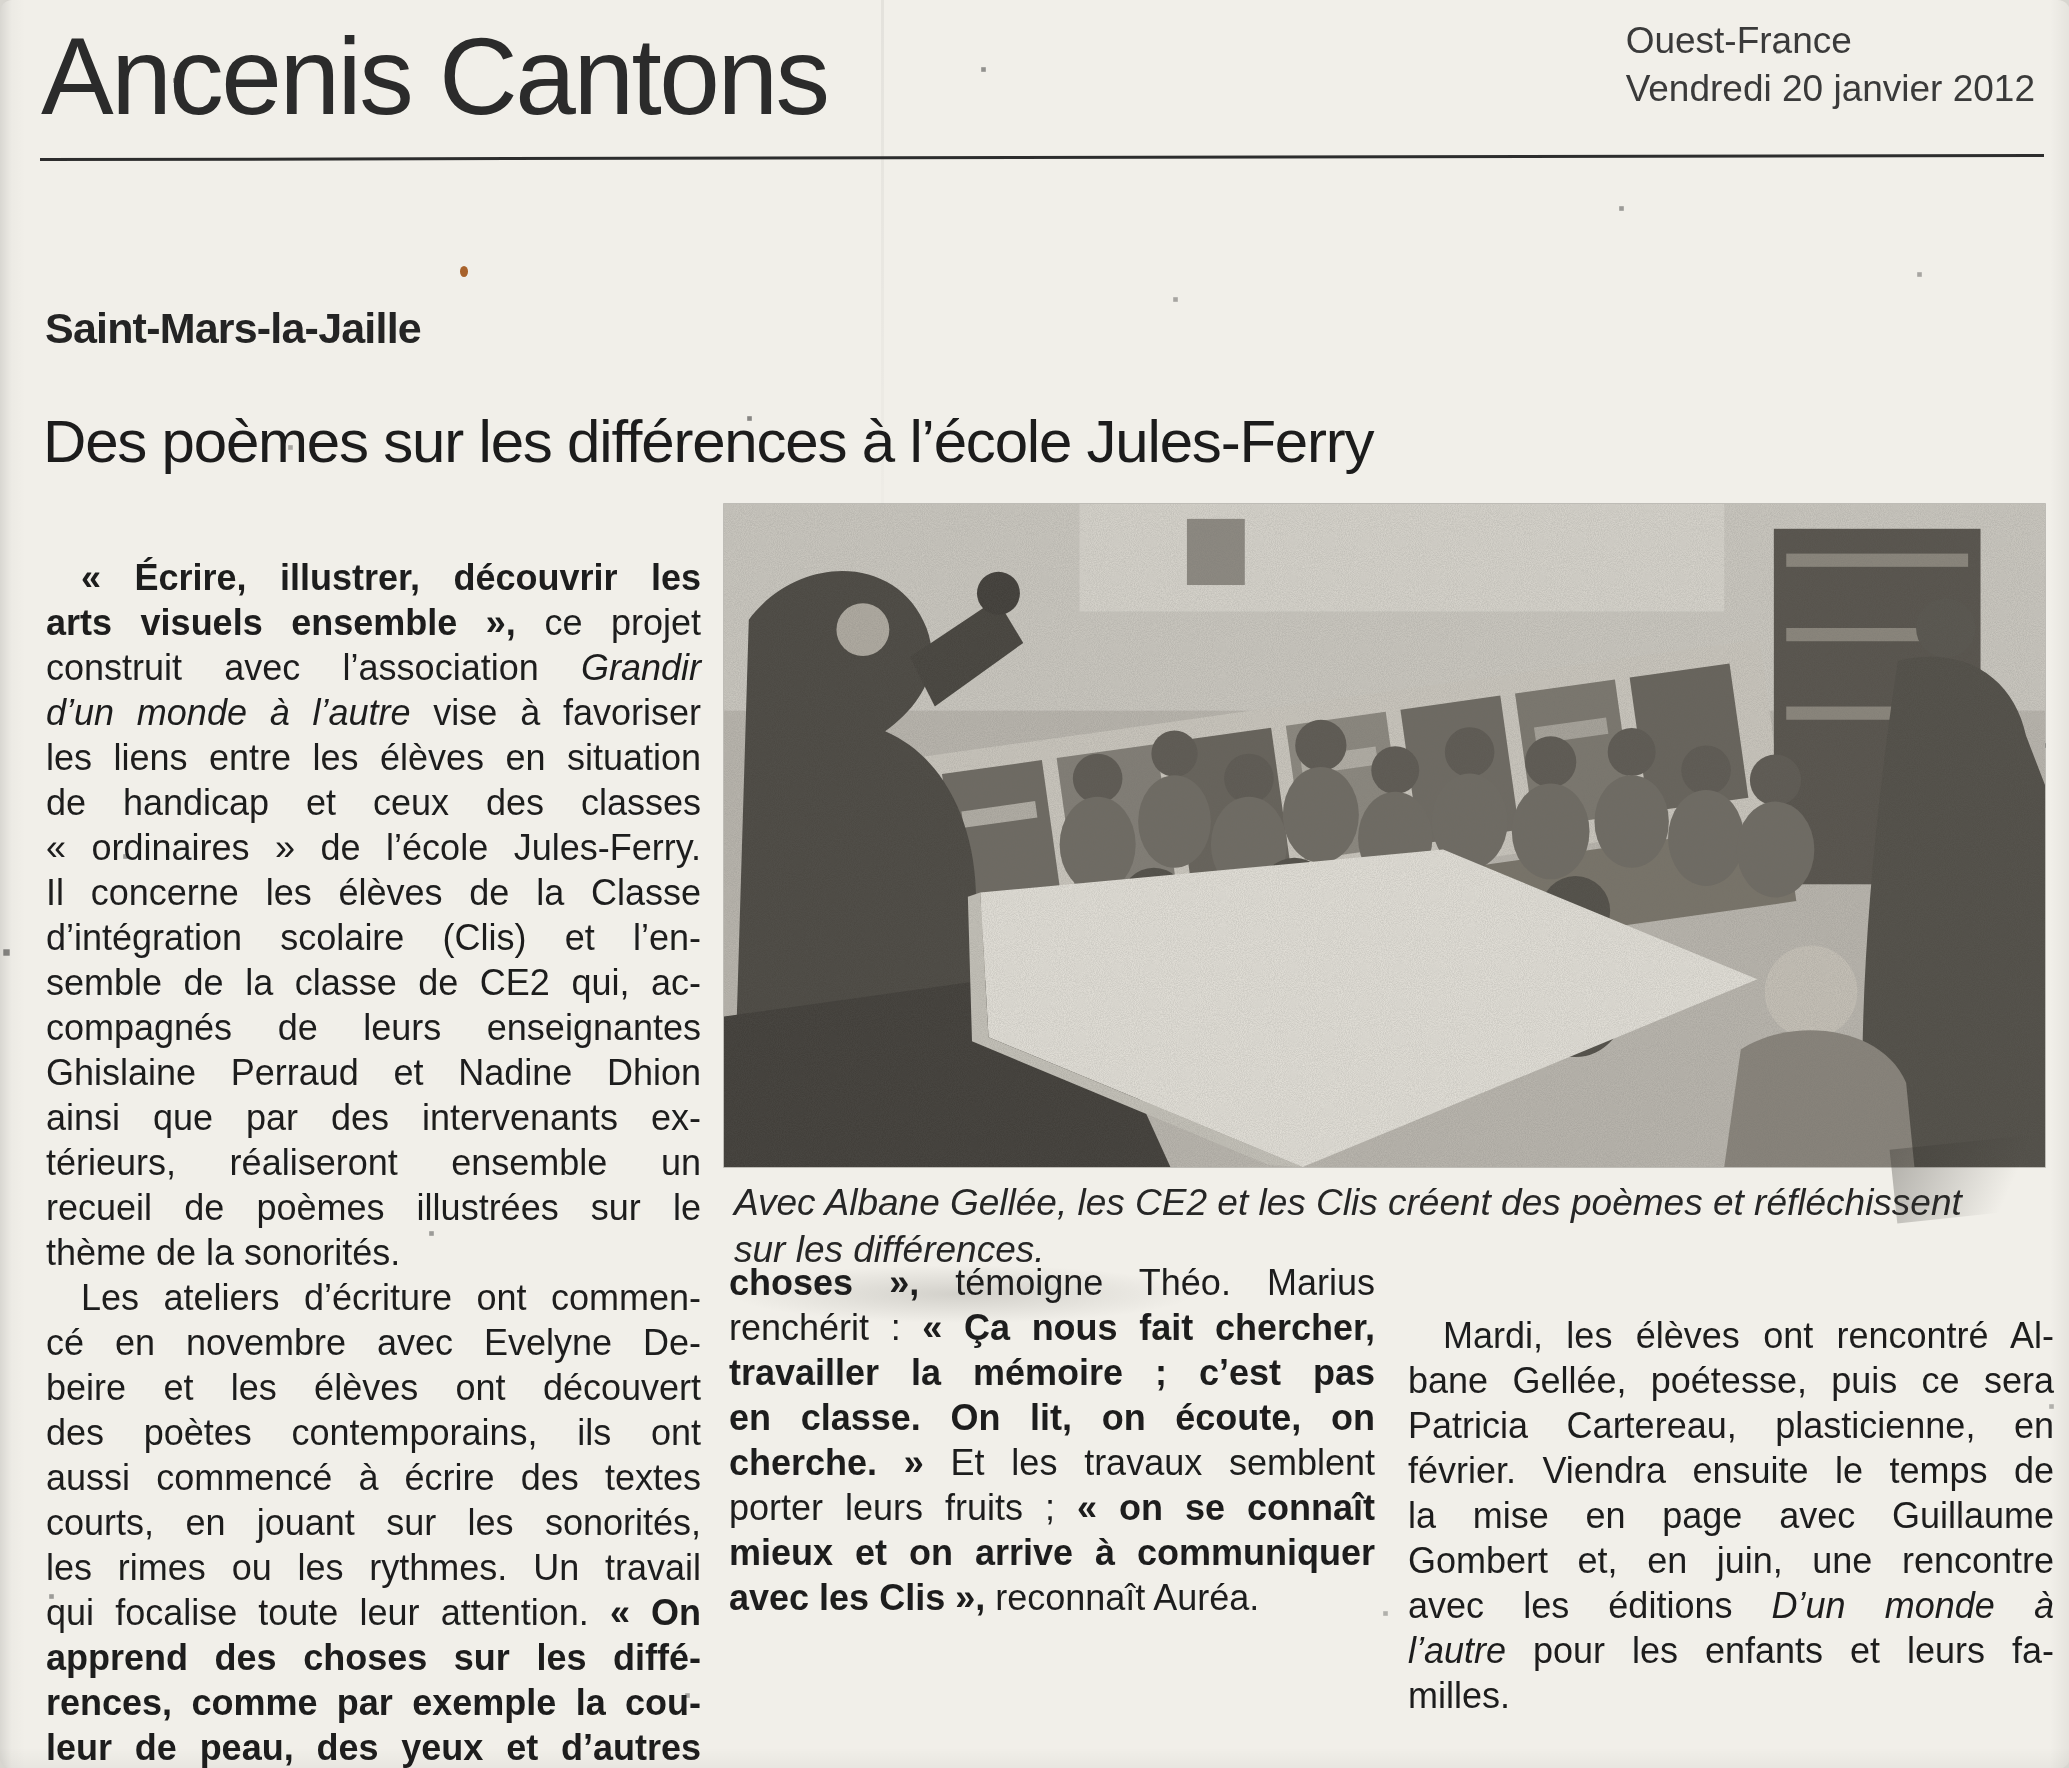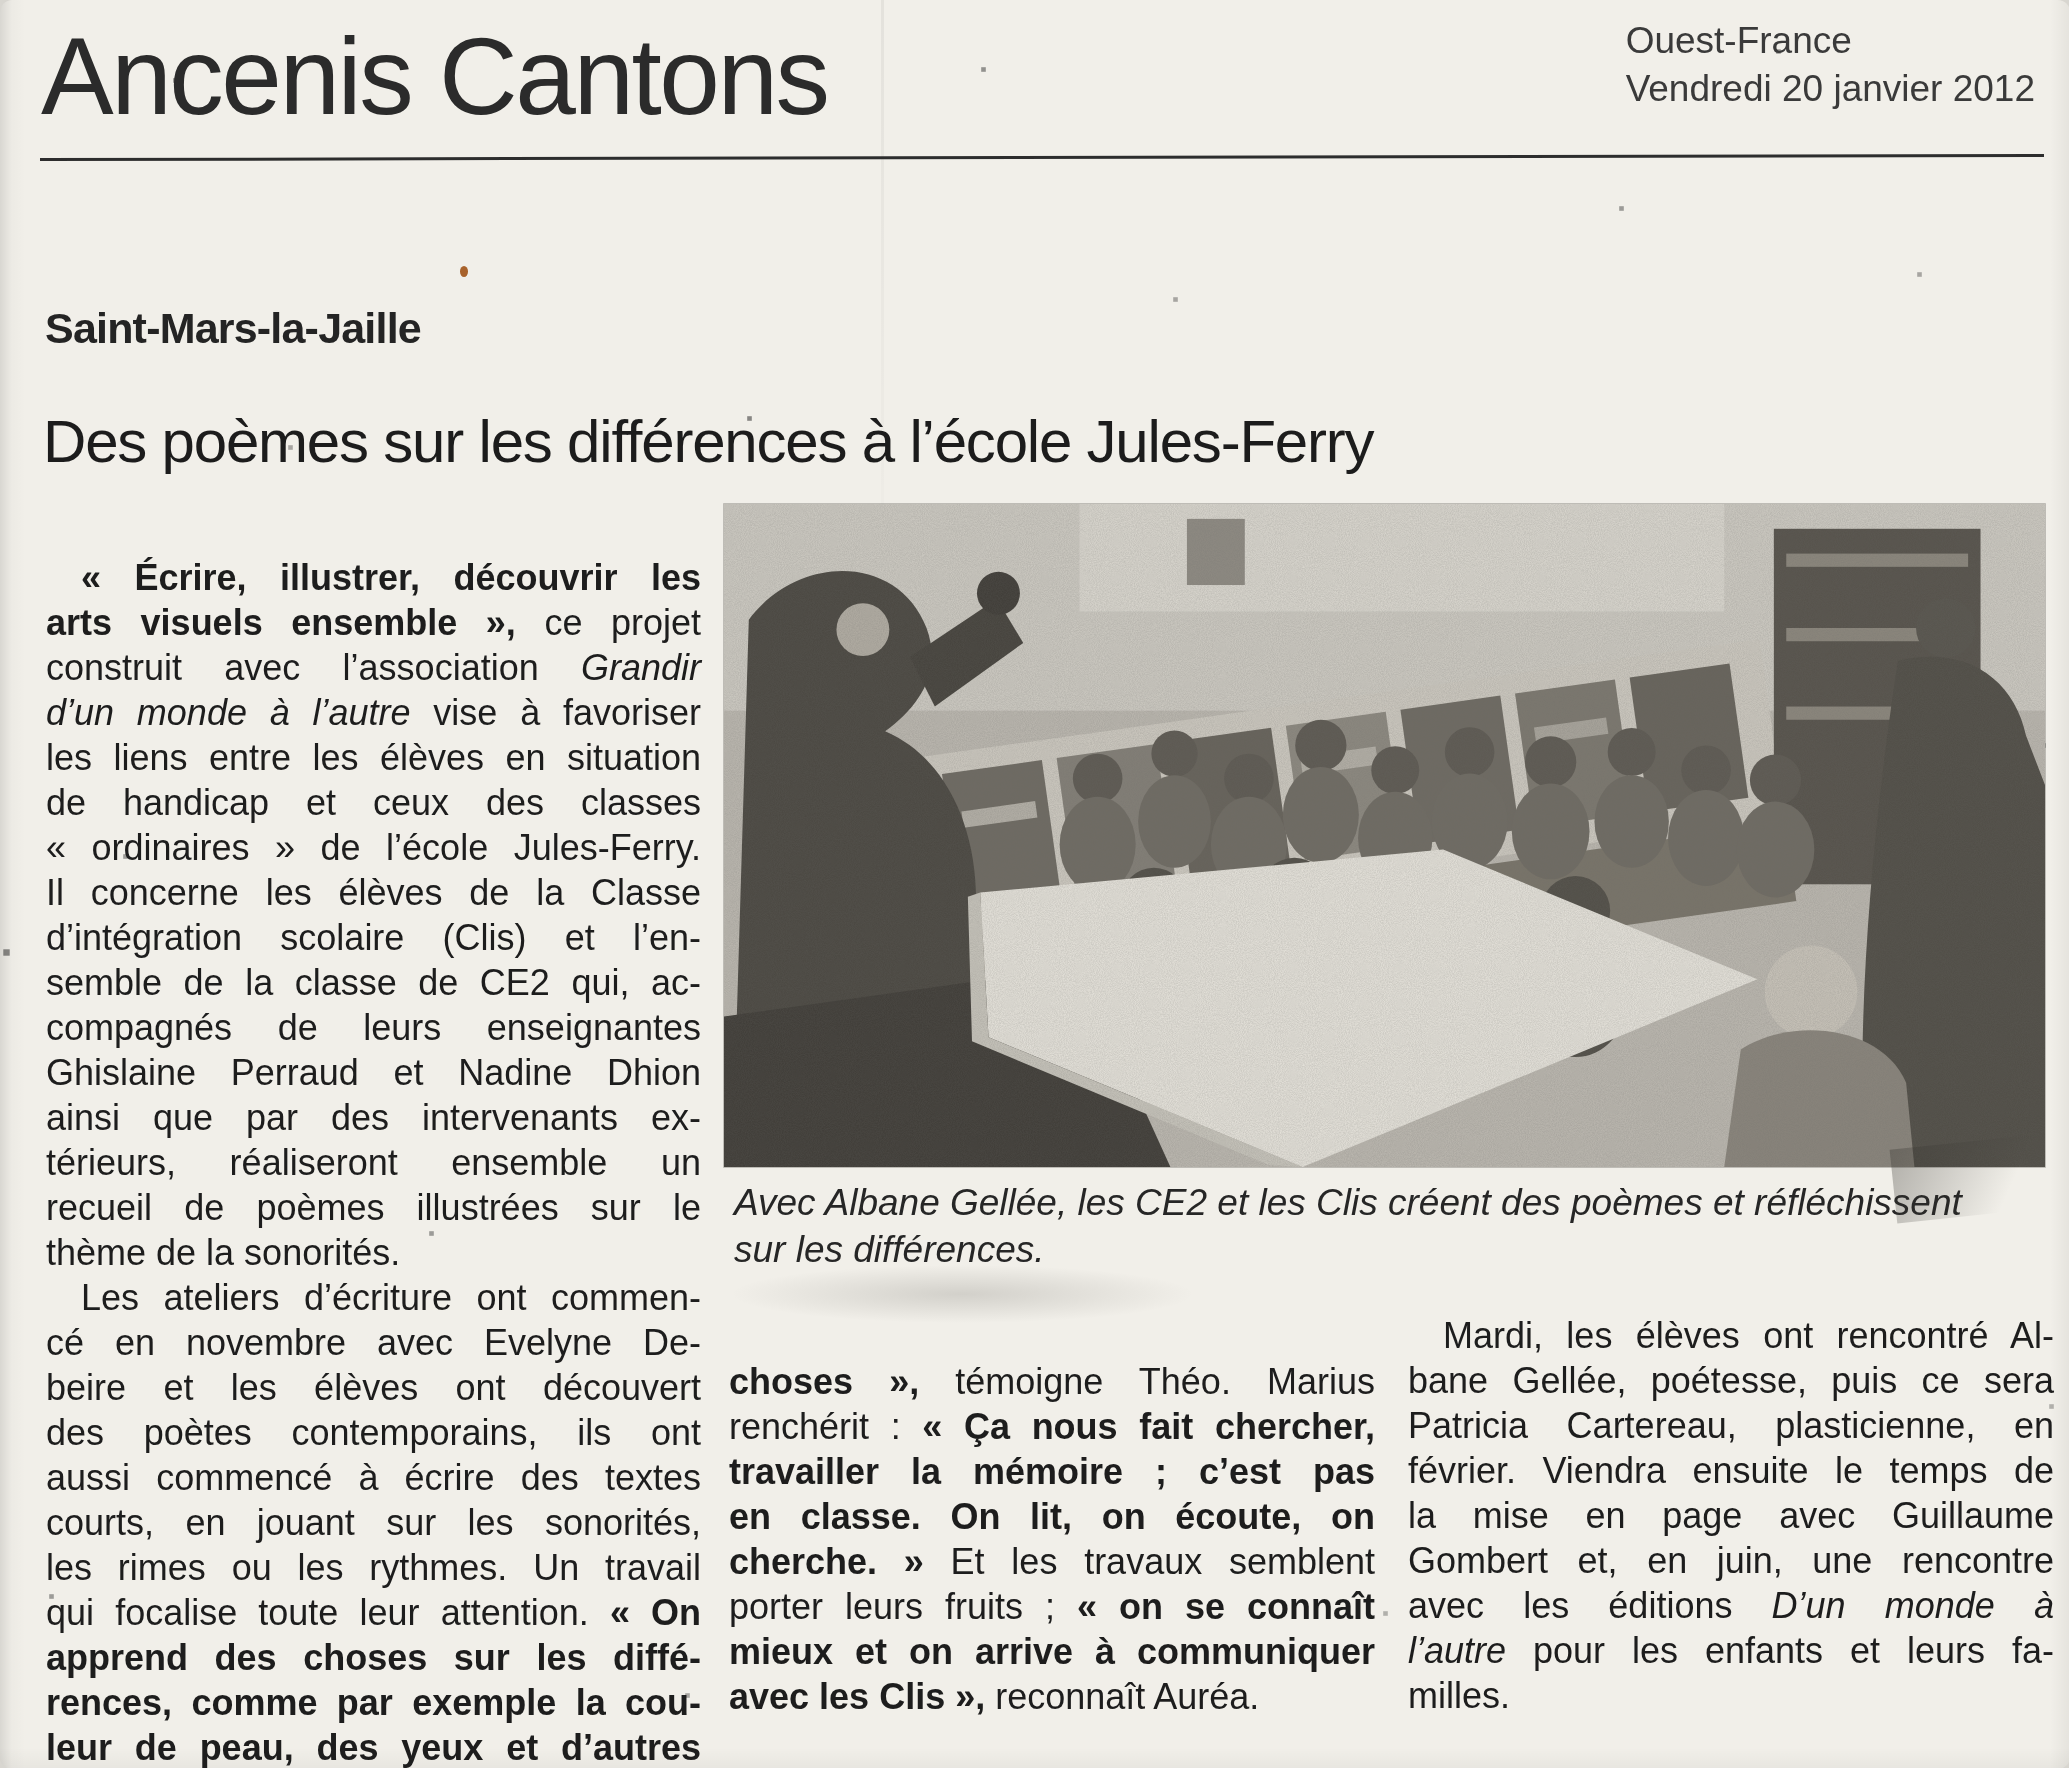--- a/index.html
+++ b/index.html
@@ -22,21 +22,21 @@
     line-height:48px;color:#3a3a3a;}
   .rule{position:absolute;left:40px;width:2004px;top:156px;height:3.3px;background:#2d2d2d;
     transform:rotate(-0.12deg);}
   .commune{position:absolute;left:45px;top:304px;font-size:43px;font-weight:700;
     letter-spacing:-0.8px;color:#242424;}
   .headline{position:absolute;left:43px;top:407px;font-size:60px;font-weight:400;
     letter-spacing:-1.2px;color:#1c1c1c;white-space:nowrap;}
   .col{position:absolute;font-size:36px;line-height:45px;color:#1d1d1d;
     text-align:justify;text-justify:inter-word;}
   .col-left{left:46px;top:511px;width:655px;margin-top:44px;}
-  .col-mid{left:729px;top:1359px;width:646px;}
+  .col-mid{left:729px;top:1260px;width:646px;}
   .col-right{left:1408px;top:1313px;width:646px;}
   .line{text-align-last:justify;}
   .line.no-just{text-align-last:auto;}
   .line.indent{padding-left:35px;}
   .b{font-weight:700;}
   .i{font-style:italic;}
   .photo{position:absolute;left:724px;top:504px;width:1321px;height:663px;
     box-shadow:0 0 0 0.8px rgba(60,58,52,.35);}
   .photo svg{display:block;width:100%;height:100%;}
   .caption{position:absolute;left:734px;top:1179px;width:1319px;font-size:37px;

